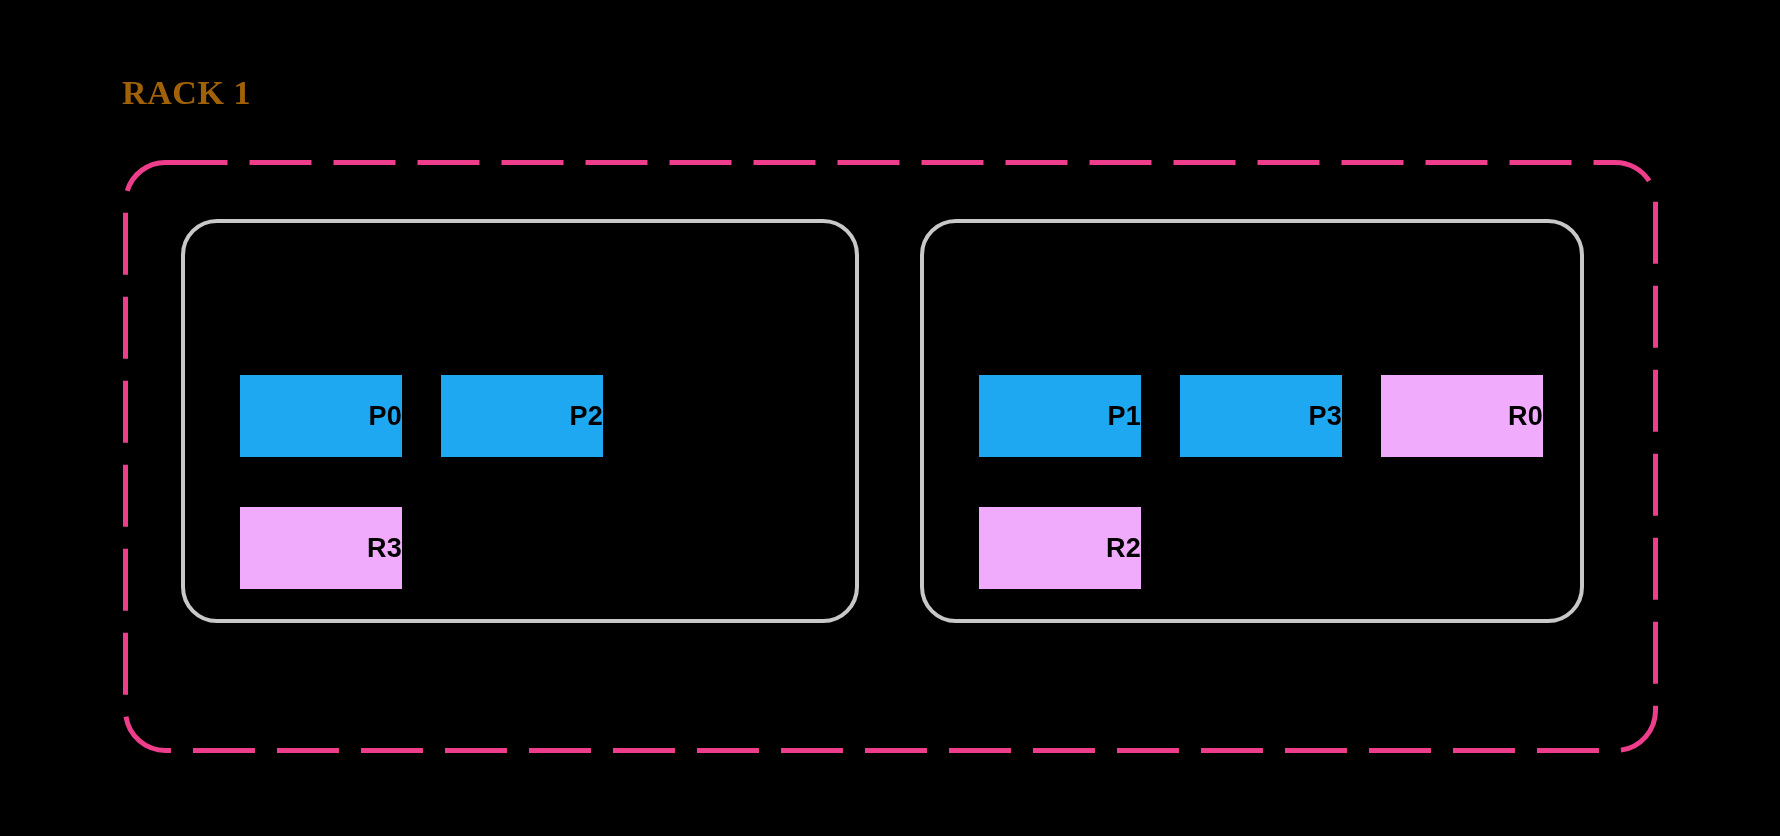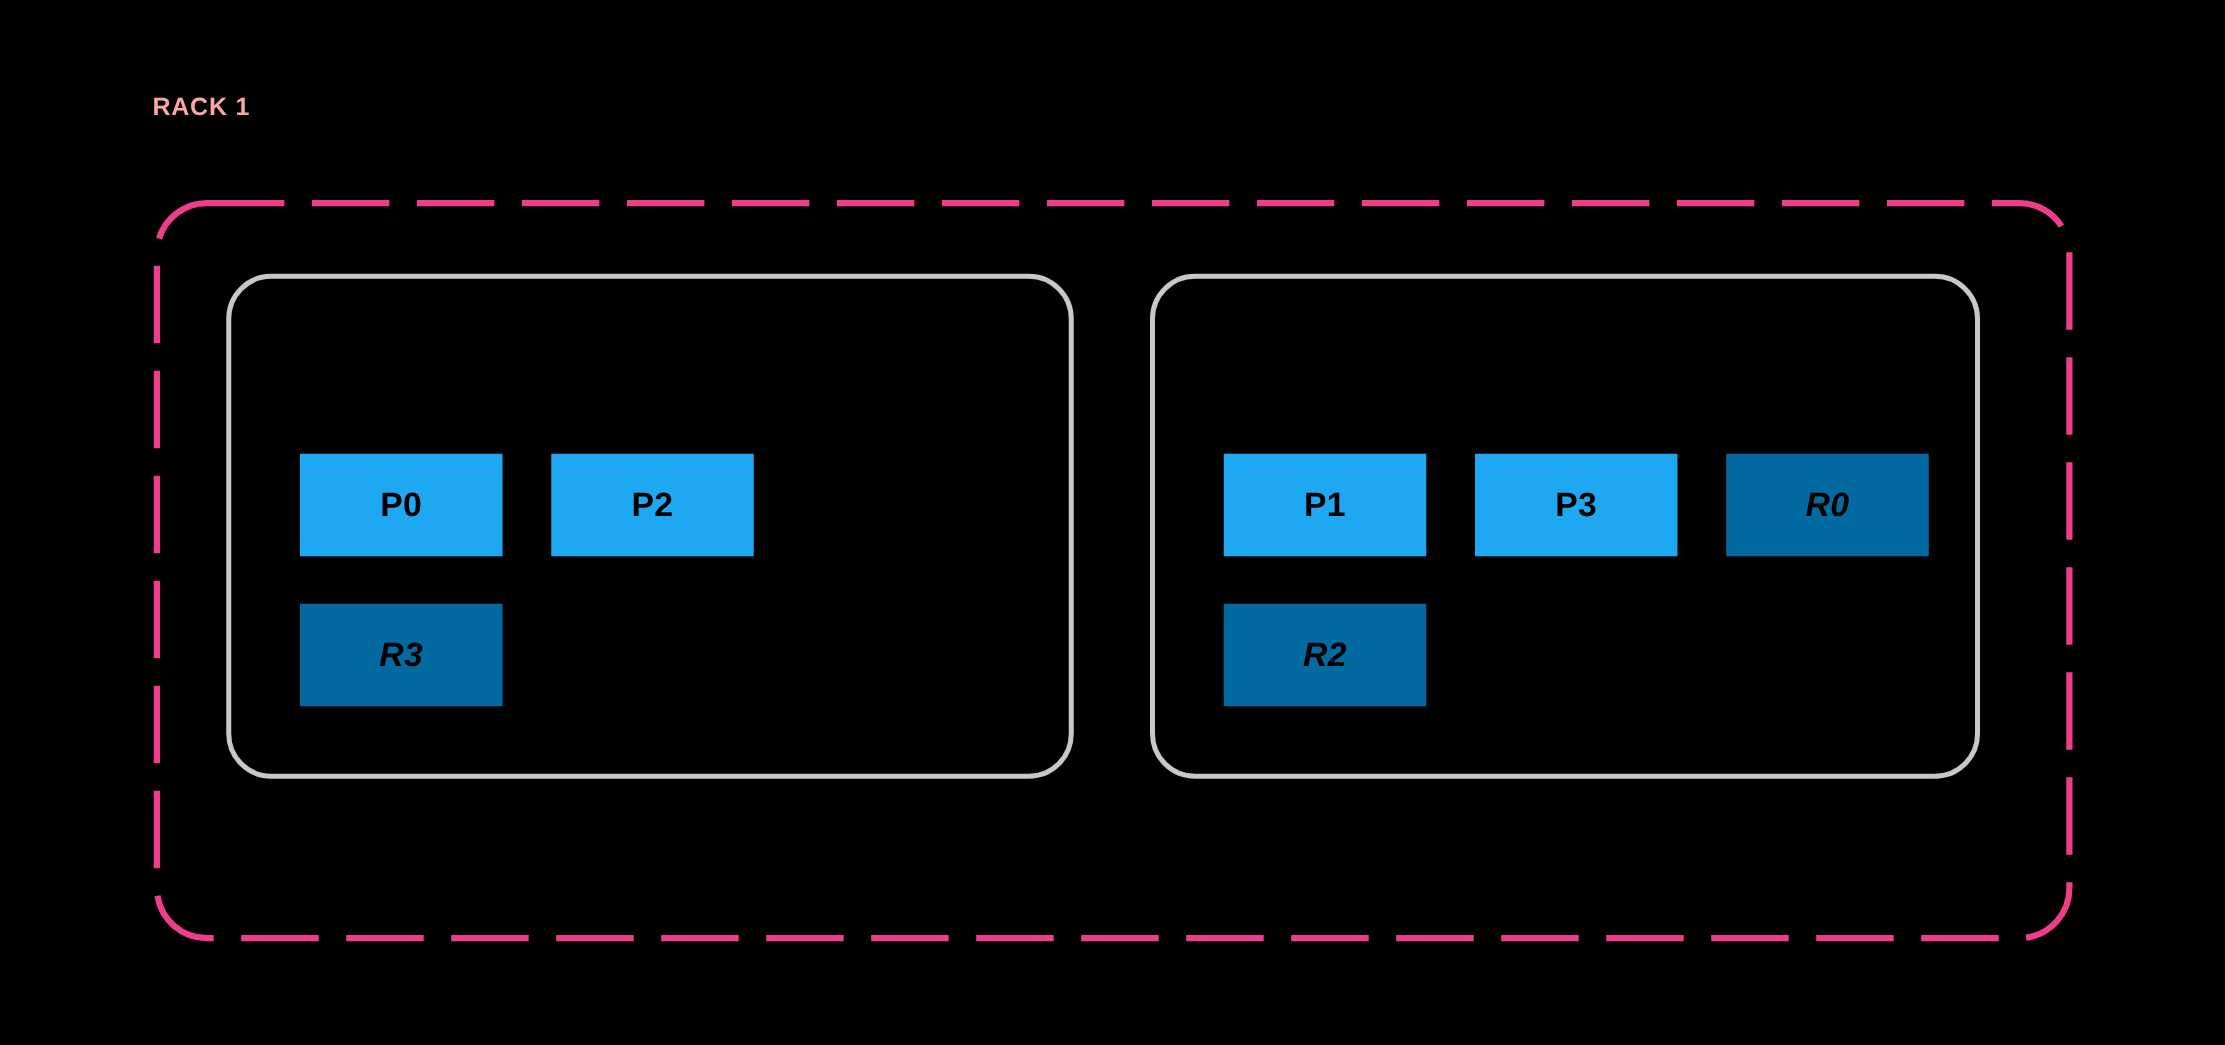--- a/index.html
+++ b/index.html
@@ -19,25 +19,25 @@
     width: 1780px;
     height: 836px;
     background: #000000;
   }
 
   
   .rack-label {
     position: absolute;
     left: 122px;
     top: 76px;
-    font-family: Liberation Sans, sans-serif;
-    font-size: 20px;
+    font-family: Liberation Serif, serif;
+    font-size: 34px;
     font-weight: bold;
     letter-spacing: 0.6px;
-    color: #fca5a5;
+    color: #a16207;
     white-space: nowrap;
     line-height: 1;
   }
 
   
   .rack-boundary {
     position: absolute;
     left: 123px;
     top: 160px;
     width: 1535px;
@@ -78,25 +78,26 @@
   .unit-row {
     display: flex;
     flex-direction: row;
     gap: 39px;
   }
   .unit-box {
     width: 162px;
     height: 82px;
     display: flex;
     align-items: center;
-    justify-content: center;
+    justify-content: flex-end;
     box-sizing: border-box;
+    margin-top: 12px;
   }
   .unit-box.kind-primary  { background: #1FA8F2; }
-  .unit-box.kind-replica  { background: #0369a1; font-style: italic; }
+  .unit-box.kind-replica  { background: #f0abfc; }
   .unit-box.kind-empty    { background: transparent; }
   .unit-label {
     font-family: "Liberation Sans", sans-serif;
     font-size: 27px;
     font-weight: bold;
     color: #000000;
     line-height: 1;
     letter-spacing: 0.3px;
   }
 </style>

